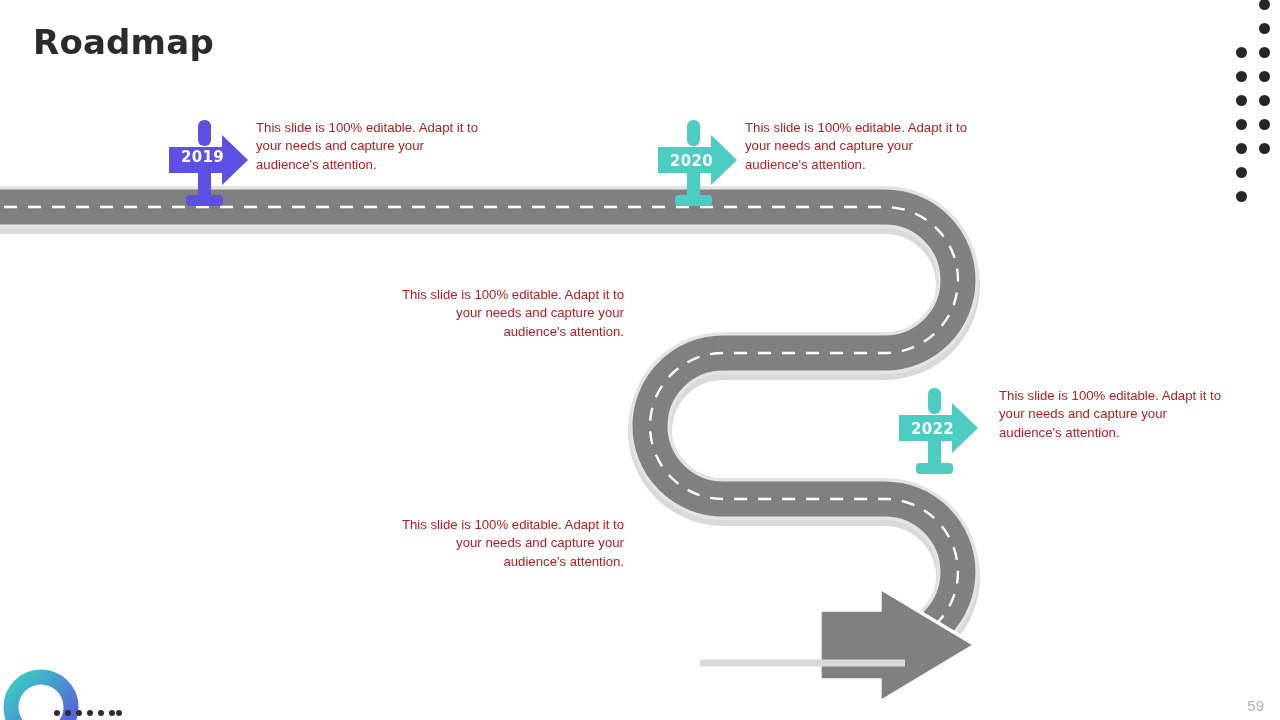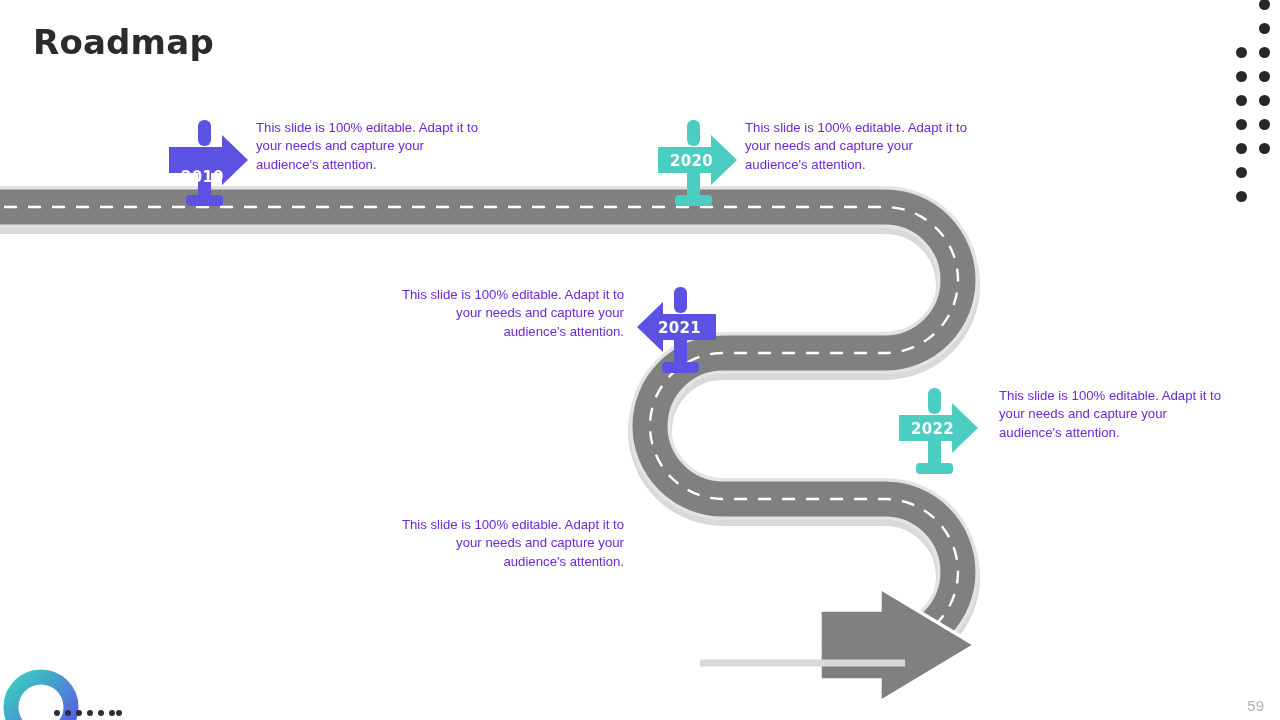--- a/index.html
+++ b/index.html
@@ -38,21 +38,21 @@
     letter-spacing:0.3px;
     white-space:nowrap;
     font-family:"DejaVu Sans","Liberation Sans",sans-serif;
   }
 
   
   .desc{
     position:absolute;
     font-size:13.2px;
     line-height:18.3px;
-    color:#6d28d9;
+    color:#b91c1c;
     font-family:"Liberation Sans",sans-serif;
     white-space:pre-line;
   }
   .desc.left-align{text-align:left;}
   .desc.right-align{text-align:right;}
 
   
   .dot-grid{position:absolute;right:0;top:0;width:60px;height:220px;}
   .dot-grid i{
     position:absolute;
@@ -124,44 +124,35 @@
     <svg width="82" height="90" viewBox="0 0 82 90">
 
       <rect x="31" y="0" width="13" height="26" rx="6" fill="#5d51e3"></rect>
 
       <rect x="31" y="52" width="13" height="31" fill="#5d51e3"></rect>
 
       <rect x="19" y="75" width="37" height="11" rx="4" fill="#5d51e3"></rect>
 
       <path d="M 2 27 L 55 27 L 55 15 L 81 40 L 55 65 L 55 53 L 2 53 Z" fill="#5d51e3"></path>
     </svg>
-    <span class="sign-year" style="left:14px; top:48px;">2019</span>
+    <span class="sign-year" style="left:14px; top:28px;">2019</span>
   </div>
   <div class="desc left-align" style="left:256px; top:119px; width:225px;">This slide is 100% editable.  Adapt it to your needs and capture your audience's attention.</div>
 
   <div class="sign" style="left:656px; top:120px;">
     <svg width="82" height="90" viewBox="0 0 82 90">
       <rect x="31" y="0" width="13" height="26" rx="6" fill="#4bcdc2"></rect>
       <rect x="31" y="52" width="13" height="31" fill="#4bcdc2"></rect>
       <rect x="19" y="75" width="37" height="11" rx="4" fill="#4bcdc2"></rect>
       <path d="M 2 27 L 55 27 L 55 15 L 81 40 L 55 65 L 55 53 L 2 53 Z" fill="#4bcdc2"></path>
     </svg>
     <span class="sign-year" style="left:14px; top:32px;">2020</span>
   </div>
   <div class="desc left-align" style="left:745px; top:119px; width:225px;">This slide is 100% editable.  Adapt it to your needs and capture your audience's attention.</div>
 
-  <div class="sign" style="left:636px; top:287px;">
-    <svg width="82" height="90" viewBox="0 0 82 90">
-      <rect x="38" y="0" width="13" height="26" rx="6" fill="#5d51e3"></rect>
-      <rect x="38" y="52" width="13" height="31" fill="#5d51e3"></rect>
-      <rect x="26" y="75" width="37" height="11" rx="4" fill="#5d51e3"></rect>
-      <path d="M 80 27 L 27 27 L 27 15 L 1 40 L 27 65 L 27 53 L 80 53 Z" fill="#5d51e3"></path>
-    </svg>
-    <span class="sign-year" style="left:22px; top:32px;">2021</span>
-  </div>
   <div class="desc right-align" style="left:399px; top:286px; width:225px;">This slide is 100% editable.  Adapt it to your needs and capture your audience's attention.</div>
 
   <div class="sign" style="left:897px; top:388px;text-decoration:underline;">
     <svg width="82" height="90" viewBox="0 0 82 90">
       <rect x="31" y="0" width="13" height="26" rx="6" fill="#4bcdc2"></rect>
       <rect x="31" y="52" width="13" height="31" fill="#4bcdc2"></rect>
       <rect x="19" y="75" width="37" height="11" rx="4" fill="#4bcdc2"></rect>
       <path d="M 2 27 L 55 27 L 55 15 L 81 40 L 55 65 L 55 53 L 2 53 Z" fill="#4bcdc2"></path>
     </svg>
     <span class="sign-year" style="left:14px; top:32px;">2022</span>

